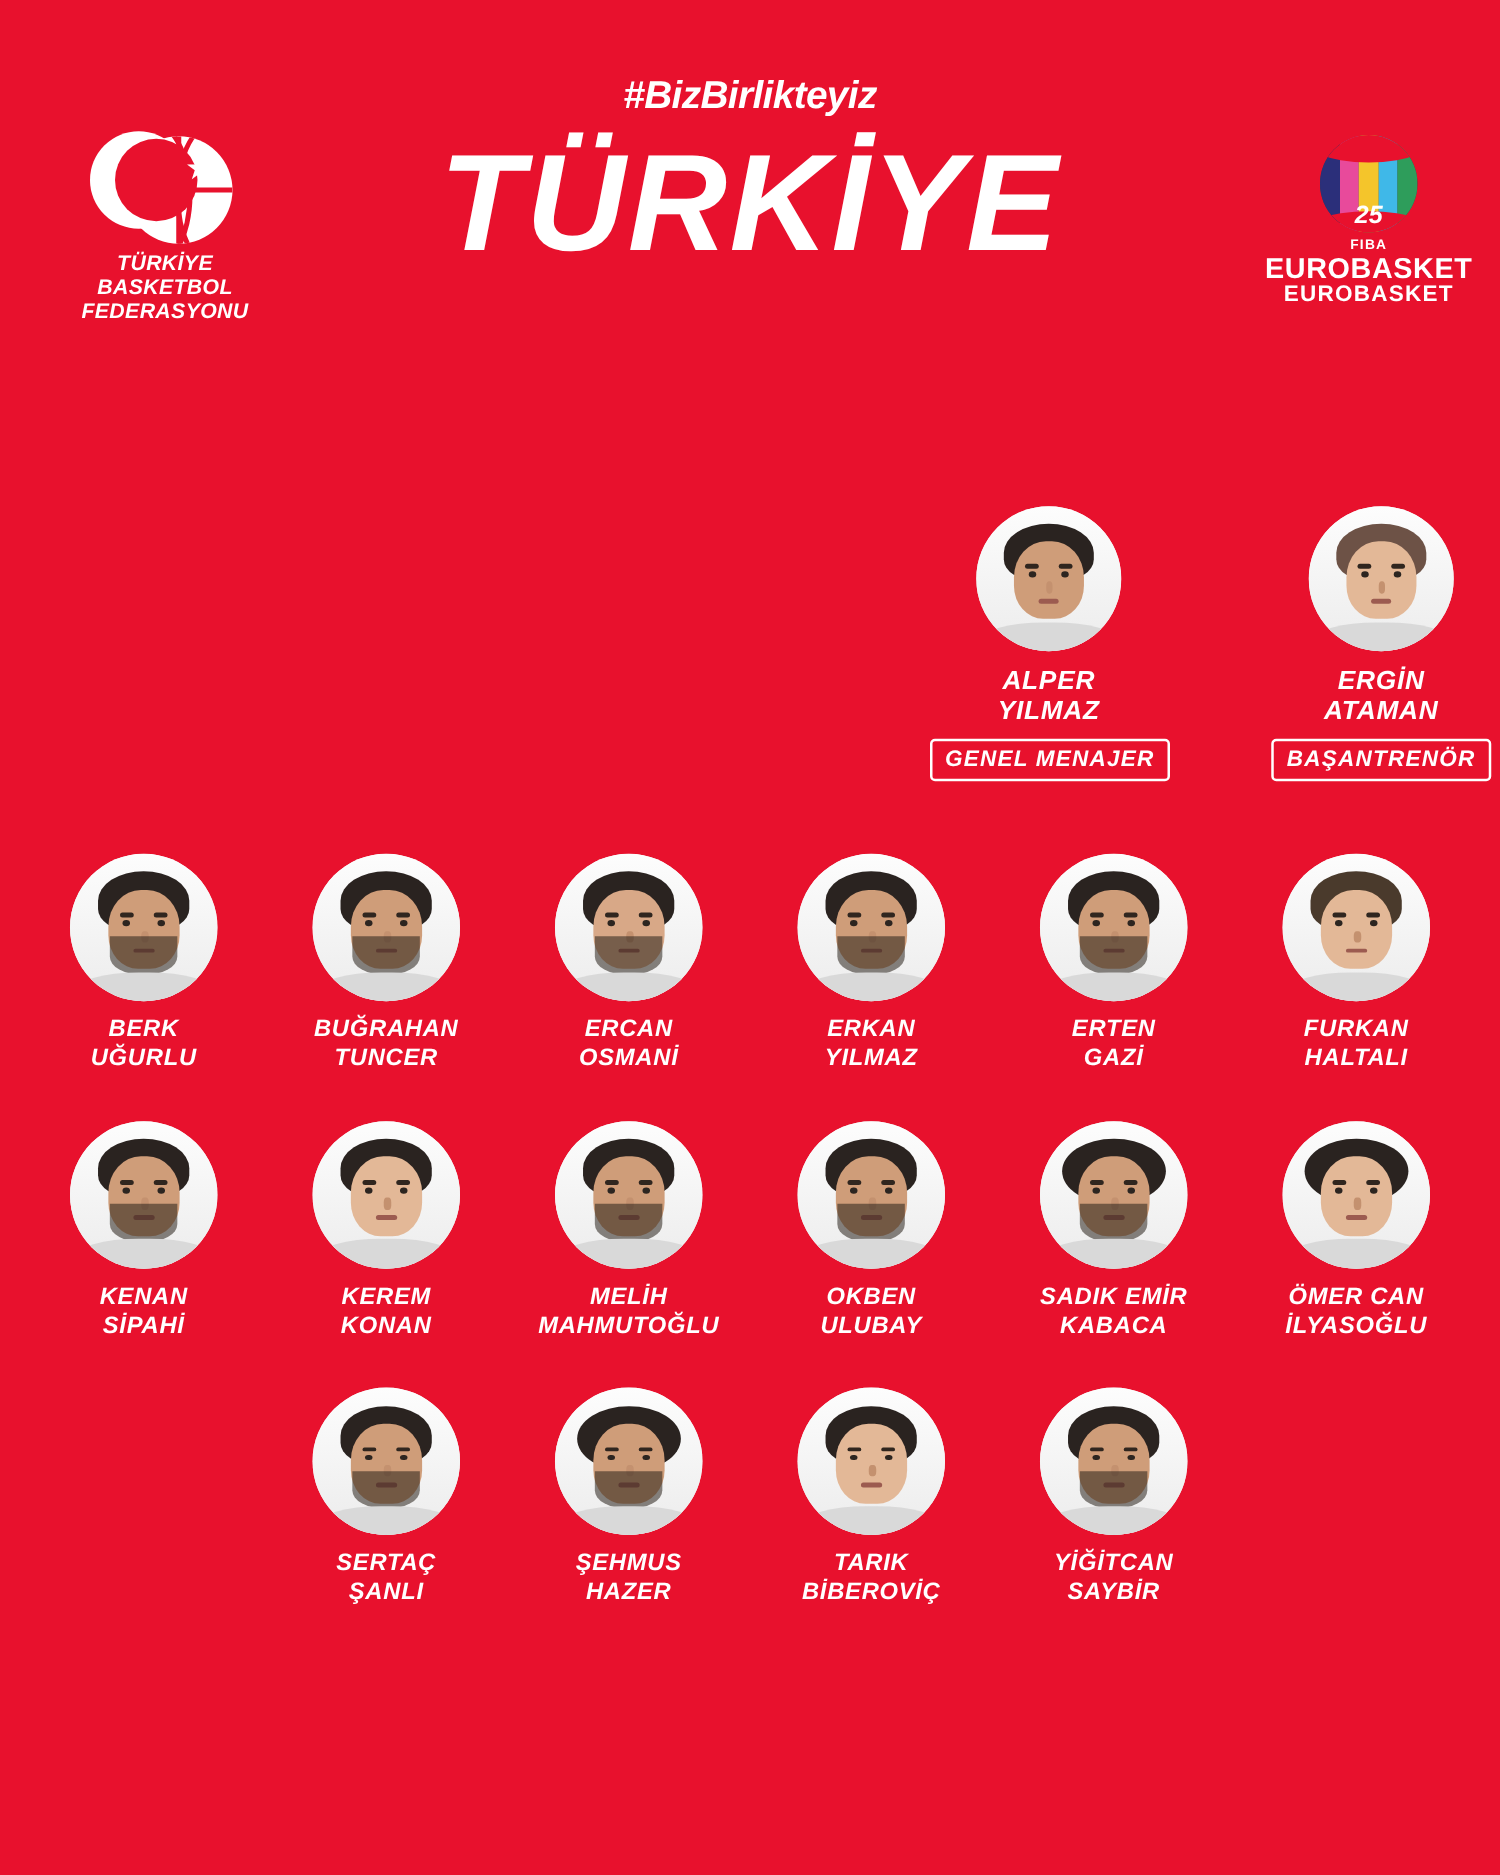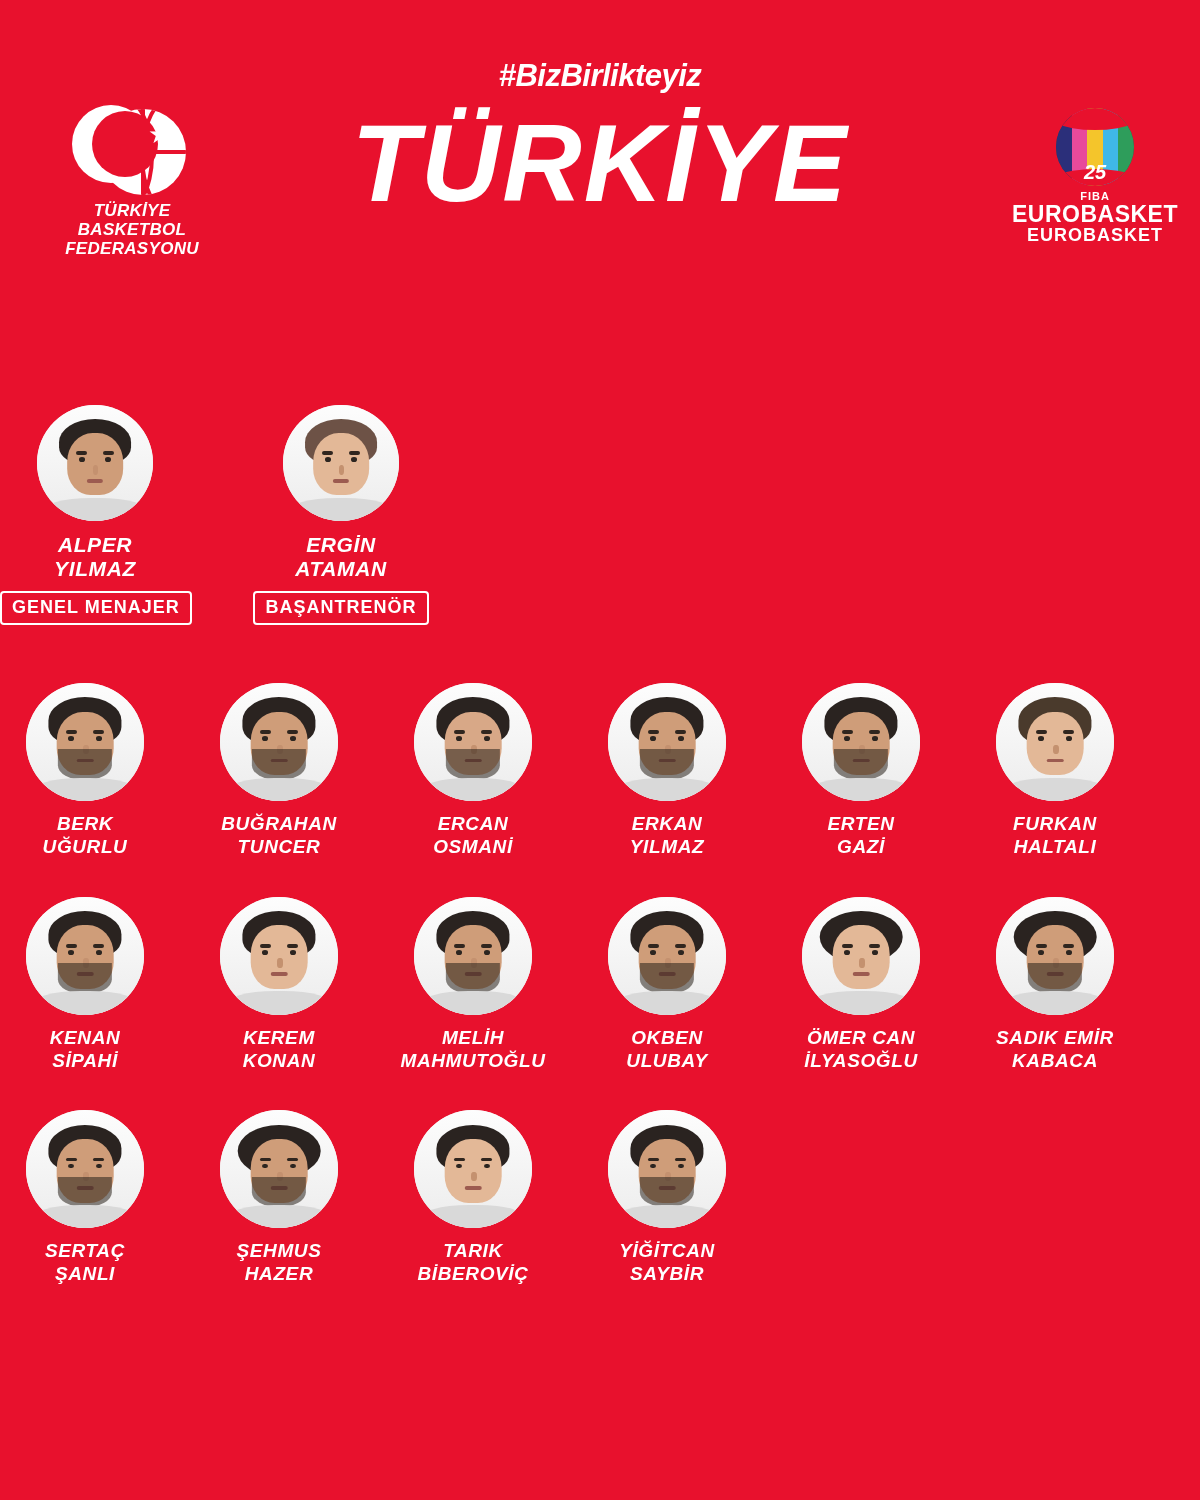--- a/index.html
+++ b/index.html
@@ -199,22 +199,22 @@
     color: #ffffff;
     font-size: 18px;
     font-weight: bold;
     letter-spacing: 1px;
     line-height: 1.1;
   }
 
   
   .staff-row {
     display: flex;
-    justify-content: flex-start;
-    gap: 56px;
+    justify-content: flex-end;
+    gap: 76px;
     margin-top: 105px;
   }
   .person {
     width: 190px;
     text-align: center;
   }
   .avatar {
     width: 116px;
     height: 116px;
     border-radius: 50%;
@@ -239,30 +239,32 @@
   }
   .role {
     display: inline-block;
     margin-top: 10px;
     padding: 4px 10px 5px 10px;
     border: 2px solid #ffffff;
     border-radius: 4px;
     color: #ffffff;
     font-size: 18px;
     font-weight: bold;
+    font-style: italic;
     letter-spacing: 1px;
     white-space: nowrap;
   }
 
   
   .players {
     margin-top: 58px;
   }
   .player-row {
     display: flex;
+    justify-content: center;
     gap: 24px;
     margin-bottom: 38px;
   }
   .player {
     width: 170px;
     text-align: center;
   }
   .player-name {
     color: #ffffff;
     font-size: 19px;
@@ -633,51 +635,51 @@
             <div class="shoulders"></div>
           </div>
       </div>
       <div class="player-name">OKBEN
 ULUBAY</div>
     </div>
     <div class="player">
       <div class="avatar small">
         <div class="face">
             <div class="hair curly"></div>
+            <div class="skin tan"></div>
+            <div class="brow l"></div>
+            <div class="brow r"></div>
+            <div class="eye l"></div>
+            <div class="eye r"></div>
+            <div class="nose"></div>
+            <div class="mouth"></div>
+            <div class="beard"></div>
+            <div class="shoulders"></div>
+          </div>
+      </div>
+      <div class="player-name">SADIK EMİR
+KABACA</div>
+    </div>
+    <div class="player">
+      <div class="avatar small">
+        <div class="face">
+            <div class="hair curly"></div>
             <div class="skin pale"></div>
             <div class="brow l"></div>
             <div class="brow r"></div>
             <div class="eye l"></div>
             <div class="eye r"></div>
             <div class="nose"></div>
             <div class="mouth"></div>
             <div class="shoulders"></div>
           </div>
       </div>
       <div class="player-name">ÖMER CAN
 İLYASOĞLU</div>
     </div>
-    <div class="player">
-      <div class="avatar small">
-        <div class="face">
-            <div class="hair curly"></div>
-            <div class="skin tan"></div>
-            <div class="brow l"></div>
-            <div class="brow r"></div>
-            <div class="eye l"></div>
-            <div class="eye r"></div>
-            <div class="nose"></div>
-            <div class="mouth"></div>
-            <div class="beard"></div>
-            <div class="shoulders"></div>
-          </div>
-      </div>
-      <div class="player-name">SADIK EMİR
-KABACA</div>
-    </div>
   </div>
 
   <div class="player-row">
     <div class="player">
       <div class="avatar small">
         <div class="face">
             <div class="hair"></div>
             <div class="skin tan"></div>
             <div class="brow l"></div>
             <div class="brow r"></div>

